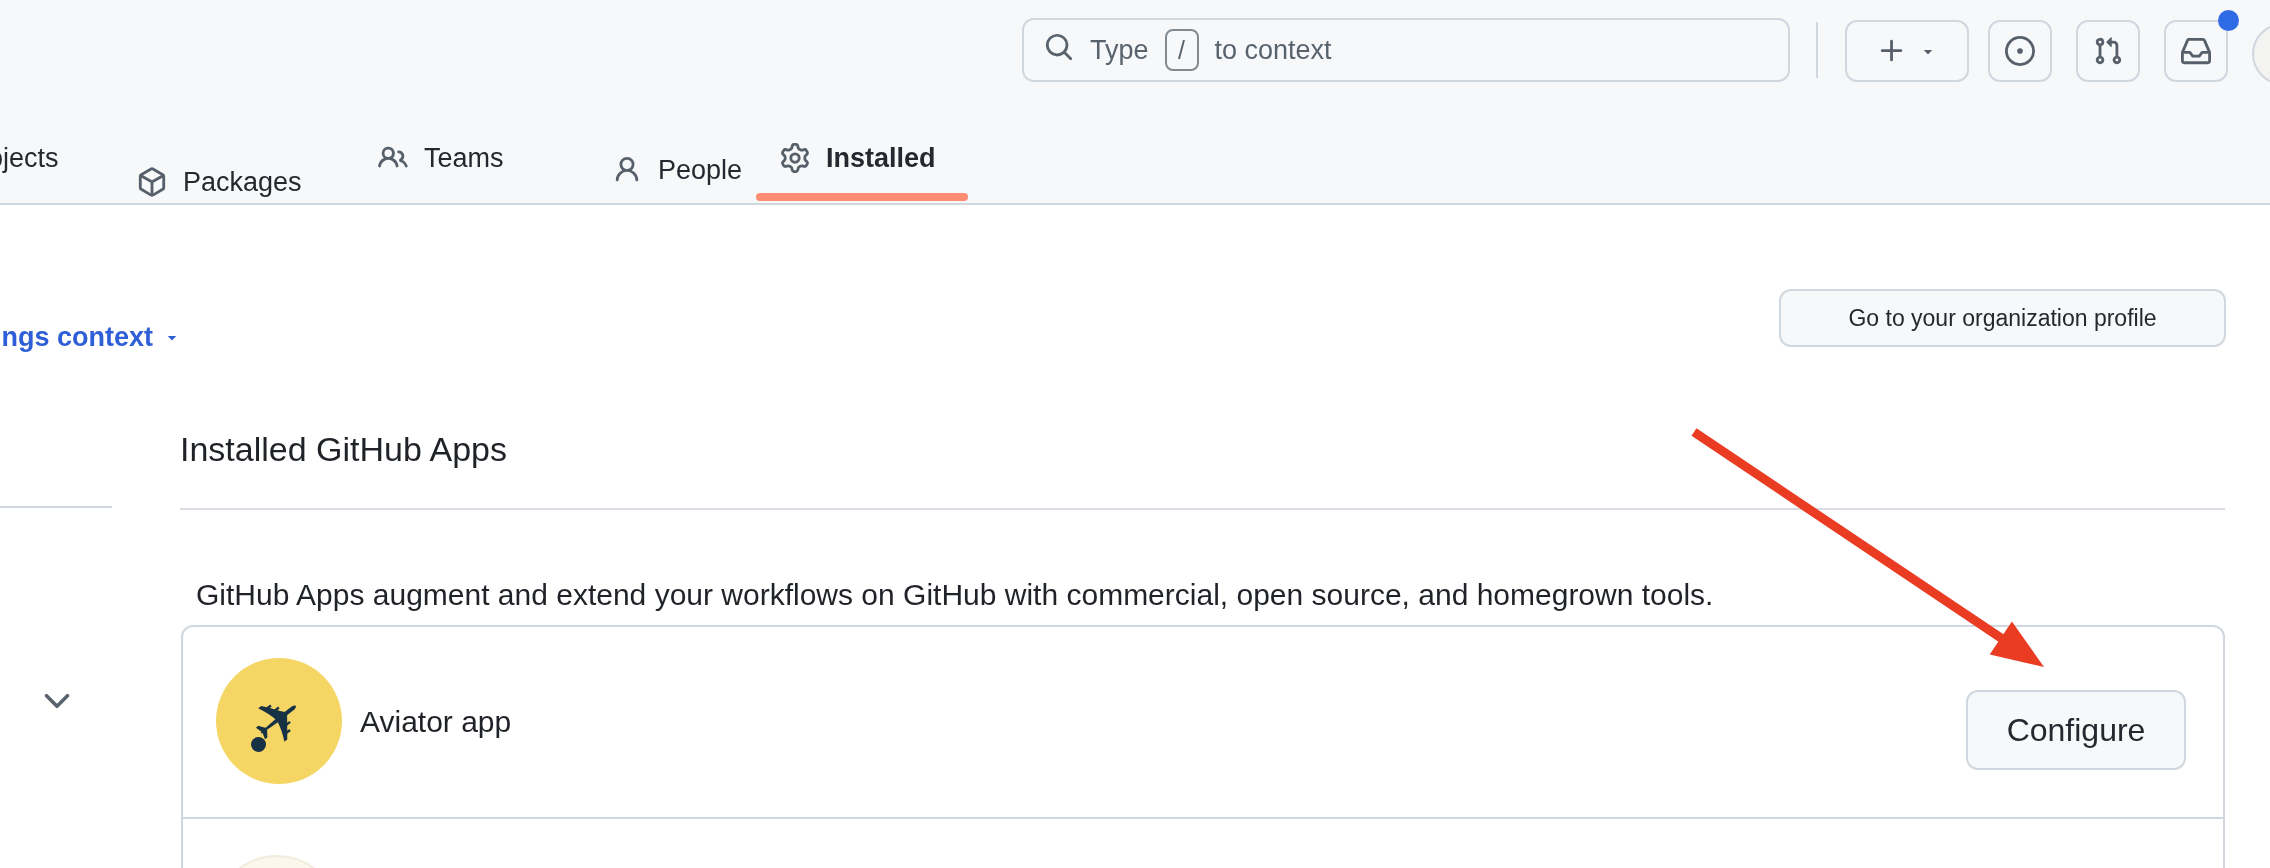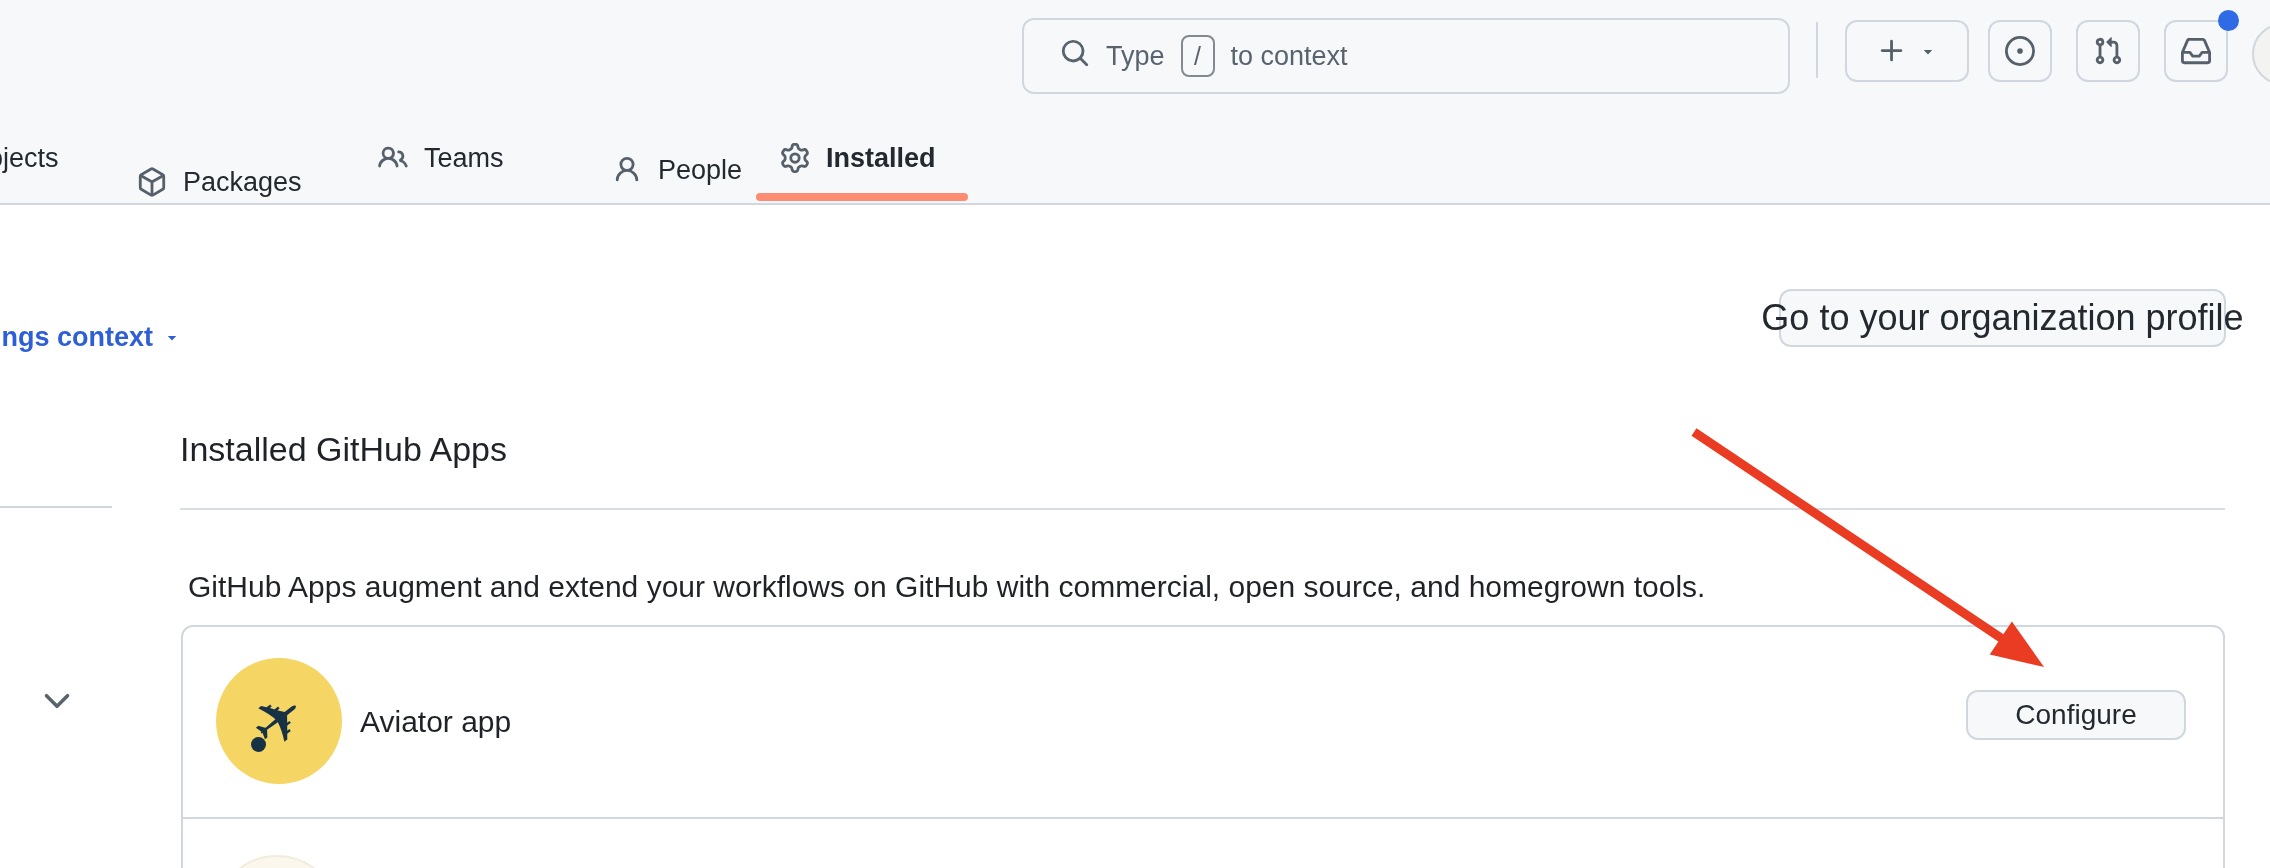--- a/index.html
+++ b/index.html
@@ -3,23 +3,23 @@
 <meta charset="utf-8">
 <style>
   html,body{margin:0;padding:0;background:#ffffff;}
   .stage{
     position:relative;width:2270px;height:868px;overflow:hidden;background:#ffffff;
     font-family:"Liberation Sans","DejaVu Sans",sans-serif;color:#1f2328;
   }
   
   .gh-header{position:absolute;left:0;top:0;width:2270px;height:203px;background:#f6f8fa;border-bottom:2px solid #d0d7de;}
   .search-box{
-    position:absolute;left:1022px;top:18px;width:768px;height:76px;box-sizing:border-box;
+    position:absolute;left:1022px;top:18px;width:768px;height:64px;box-sizing:border-box;
     border:2px solid #d0d7de;border-radius:12px;display:flex;align-items:center;gap:16px;
-    padding-left:36px;color:#59636e;font-size:27px;cursor:text;background:transparent;
+    padding-left:20px;color:#59636e;font-size:27px;cursor:text;background:transparent;
   }
   .kbd{
     display:inline-flex;align-items:center;justify-content:center;width:34px;height:42px;
     border:2px solid #82898f;border-radius:8px;font-size:25px;color:#59636e;box-sizing:border-box;
   }
   .hdr-sep{position:absolute;left:1816px;top:22px;width:2px;height:56px;background:#d0d7de;}
   .hbtn{
     position:absolute;top:20px;height:62px;box-sizing:border-box;border:2px solid #d0d7de;
     border-radius:12px;background:transparent;display:flex;align-items:center;justify-content:center;
     gap:12px;cursor:pointer;padding:0;
@@ -37,40 +37,40 @@
   .tab-underline{position:absolute;left:756px;top:193px;width:212px;height:8px;border-radius:4px;background:#fd8c73;}
   
   .sidebar-divider{position:absolute;left:0;top:506px;width:112px;height:2px;background:#d0d7de;}
   .sidebar-chevron{position:absolute;left:36px;top:680px;cursor:pointer;}
   .context-link{
     position:absolute;left:-6px;top:322px;display:flex;align-items:center;gap:10px;
     color:#2e5fd6;font-size:27px;font-weight:600;cursor:pointer;white-space:nowrap;
   }
   .btn{
     box-sizing:border-box;border:2px solid #d0d7de;border-radius:12px;background:#f6f8fa;
-    display:flex;align-items:center;justify-content:center;font-size:36px;font-weight:500;
+    display:flex;align-items:center;justify-content:center;font-size:23px;font-weight:500;
     color:#24292f;cursor:pointer;font-family:inherit;white-space:nowrap;
   }
   .profile-btn{position:absolute;left:1779px;top:289px;width:447px;height:58px;}
   .page-heading{position:absolute;left:180px;top:430px;font-size:34px;font-weight:400;color:#1f2328;white-space:nowrap;}
   .heading-divider{position:absolute;left:180px;top:508px;width:2045px;height:2px;background:#d8dee4;}
   .page-desc{position:absolute;left:180px;top:562px;font-size:30px;color:#1f2328;white-space:nowrap;}
   .apps-card{
     position:absolute;left:181px;top:625px;width:2044px;height:520px;box-sizing:border-box;
     border:2px solid #d0d7de;border-radius:12px;background:#ffffff;
   }
   .row-divider{position:absolute;left:0;top:190px;width:100%;height:2px;background:#d0d7de;}
   .app-avatar{
     position:absolute;left:33px;top:31px;width:126px;height:126px;border-radius:50%;
     background:#f5d665;display:flex;align-items:center;justify-content:center;overflow:hidden;
   }
   .plane{display:block;transform:rotate(-38deg);font-size:62px;color:#173245;line-height:1;}
   .plane-dot{position:absolute;left:35px;top:79px;width:15px;height:15px;border-radius:50%;background:#173245;}
   .app-name{position:absolute;left:177px;top:0;height:190px;display:flex;align-items:center;font-size:30px;font-weight:400;color:#1f2328;}
-  .configure-btn{position:absolute;left:1783px;top:63px;width:220px;height:50px;font-size:28px;}
+  .configure-btn{position:absolute;left:1783px;top:63px;width:220px;height:80px;font-size:32px;}
   .app-avatar-faint{
     position:absolute;left:31px;top:228px;width:126px;height:126px;border-radius:50%;
     background:#fbf7ec;border:2px solid #f1ecdc;box-sizing:border-box;
   }
   .annotation-arrow{position:absolute;left:1660px;top:410px;pointer-events:none;z-index:10;}
 </style>
 </head>
 <body>
 
 <div class="stage">
@@ -192,21 +192,21 @@
           <path d="m4.427 7.427 3.396 3.396a.25.25 0 0 0 .354 0l3.396-3.396A.25.25 0 0 0 11.396 7H4.604a.25.25 0 0 0-.177.427Z"></path>
         </svg>
     </span>
   </div>
 
   <button class="btn profile-btn">Go to your organization profile</button>
 
   <h1 class="page-heading" style="margin:0;">Installed GitHub Apps</h1>
   <div class="heading-divider"></div>
 
-  <p class="page-desc" style="margin:8px;">GitHub Apps augment and extend your workflows on GitHub with commercial, open source, and homegrown tools.</p>
+  <p class="page-desc" style="margin:16px;">GitHub Apps augment and extend your workflows on GitHub with commercial, open source, and homegrown tools.</p>
 
   <div class="apps-card">
 
     <div class="app-avatar">
       <span class="plane">✈</span>
       <span class="plane-dot"></span>
     </div>
 
     <div class="app-name">Aviator app</div>
 

